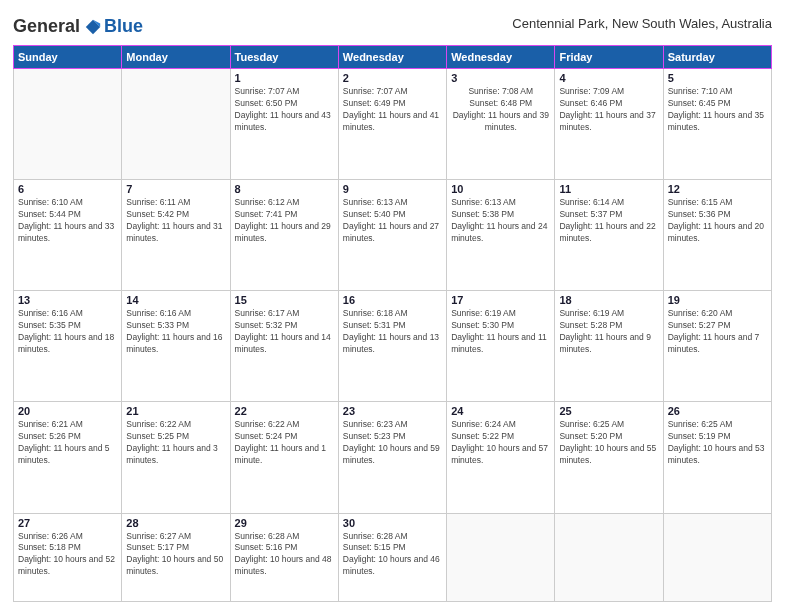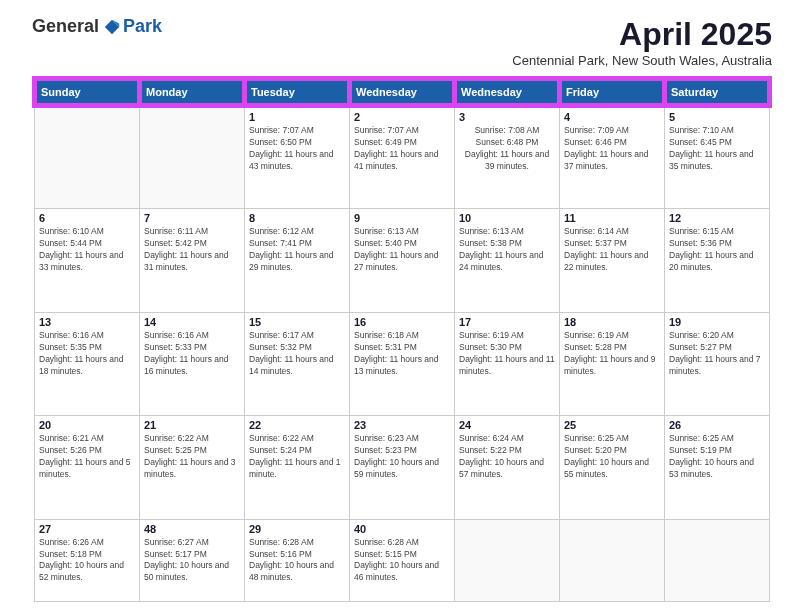--- a/index.html
+++ b/index.html
@@ -7,21 +7,21 @@
       font-family: Arial, sans-serif;
       background: #fff;
       width: 792px;
       height: 612px;
       overflow: hidden;
     }
     .page {
       width: 792px;
       height: 612px;
       background: #fff;
-      padding: 16px 20px 10px 32px;
+      padding: 16px 20px 10px 13px;
       display: flex;
       flex-direction: column;
     }
     .header {
       display: flex;
       justify-content: space-between;
       align-items: flex-start;
       margin-bottom: 8px;
     }
     .logo-area {
@@ -68,21 +68,21 @@
       width: 100%;
       table-layout: fixed;
     }
     .calendar th {
       background: #1a5fa8;
       color: #fff;
       font-size: 11px;
       font-weight: bold;
       padding: 5px 4px;
       text-align: left;
-      border: 5px solid #d946ef;
+      border: 1px solid #d946ef;
     }
     .calendar td {
       vertical-align: top;
       border: 1px solid #ccc;
       padding: 3px 4px;
       font-size: 9px;
       color: #333;
       height: 88px;
     }
     .calendar td.empty {
@@ -110,25 +110,24 @@
 
 <div class="page">
   <div class="header">
     <div class="logo-area">
       <div class="logo-text">
         <span class="logo-general">General</span>
         <svg class="logo-icon" viewBox="0 0 20 20">
           <polygon points="10,2 18,10 10,18 2,10" fill="#1a5fa8"></polygon>
           <polygon points="10,2 18,6 18,10" fill="#2a7fd4"></polygon>
         </svg>
-        <span class="logo-blue">Park</span>
+        <span class="logo-blue">Blue</span>
       </div>
     </div>
     <div class="title-area">
-      <div class="month-title">April 2025</div>
       <div class="subtitle">Centennial Park, New South Wales, Australia</div>
     </div>
   </div>
 
   <table class="calendar">
     <thead>
       <tr>
         <th><span>Sunday</span></th>
         <th><span>Monday</span></th>
         <th><span>Tuesday</span></th>
@@ -306,33 +305,33 @@
           </td>
         </tr>
         <tr class="last-row">
           <td>
             <span class="day-number">27</span>
             <div class="day-info" style="white-space: pre-line;">Sunrise: 6:26 AM
 Sunset: 5:18 PM
 Daylight: 10 hours and 52 minutes.</div>
           </td>
           <td>
-            <span class="day-number">48</span>
+            <span class="day-number">28</span>
             <div class="day-info" style="white-space: pre-line;">Sunrise: 6:27 AM
 Sunset: 5:17 PM
 Daylight: 10 hours and 50 minutes.</div>
           </td>
           <td>
             <span class="day-number">29</span>
             <div class="day-info" style="white-space: pre-line;">Sunrise: 6:28 AM
 Sunset: 5:16 PM
 Daylight: 10 hours and 48 minutes.</div>
           </td>
           <td>
-            <span class="day-number">40</span>
+            <span class="day-number">30</span>
             <div class="day-info" style="white-space: pre-line;">Sunrise: 6:28 AM
 Sunset: 5:15 PM
 Daylight: 10 hours and 46 minutes.</div>
           </td>
           <td class="empty"></td>
           <td class="empty"></td>
           <td class="empty"></td>
         </tr>
       </tbody>
   </table>

